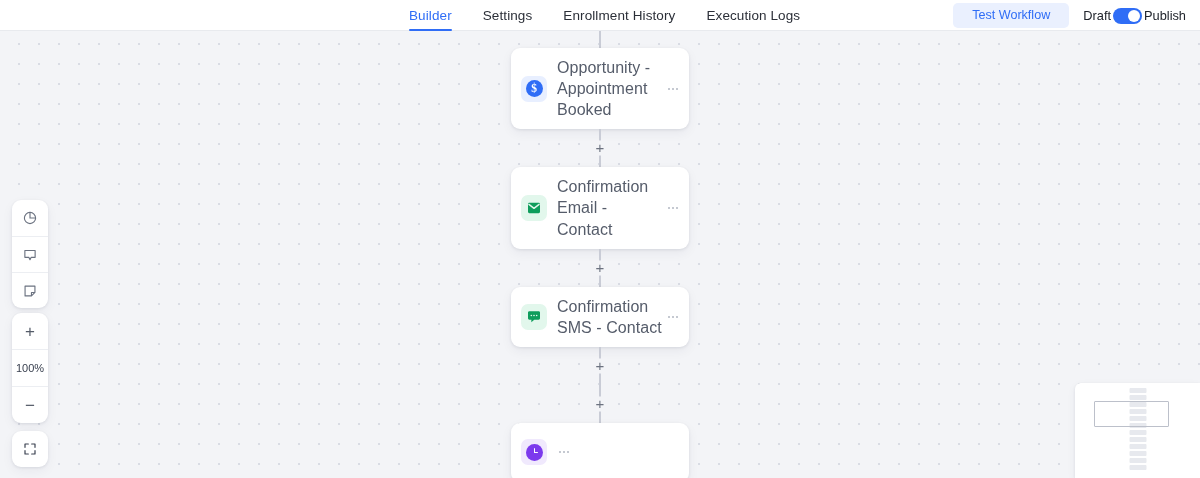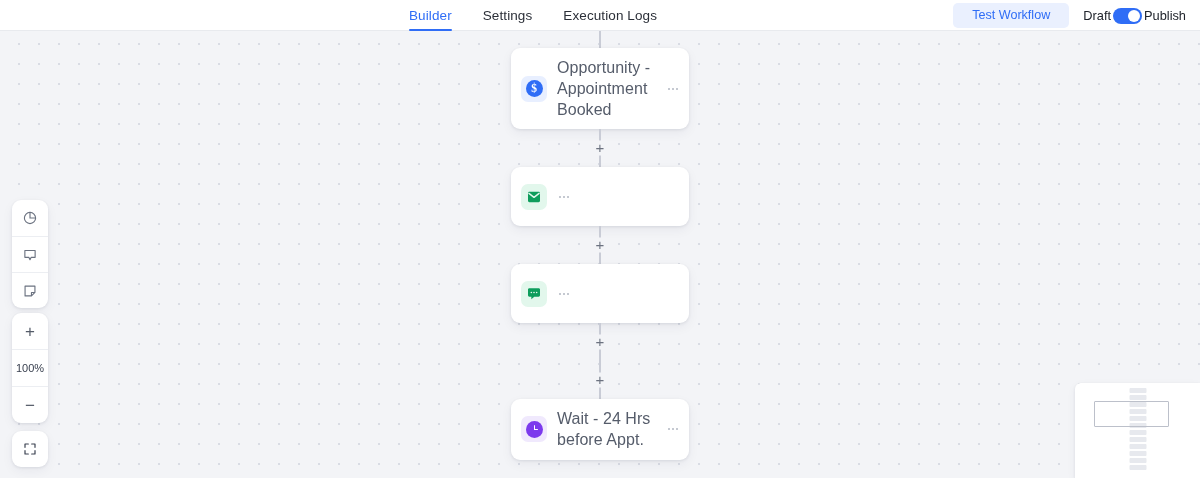--- a/index.html
+++ b/index.html
@@ -370,20 +370,23 @@
   <div class="header">
 
     <div class="tabs">
       <div class="tab active">
         <span>Builder</span>
       </div>
       <div class="tab">
         <span>Settings</span>
       </div>
       <div class="tab">
+        <span>Enrollment History</span>
+      </div>
+      <div class="tab">
         <span>Execution Logs</span>
       </div>
     </div>
 
     <div class="header-right">
       <button class="test-workflow-btn">Test Workflow</button>
       <div class="publish-group">
         <span class="pub-label">Draft</span>
         <div class="toggle">
           <div class="knob"></div>
@@ -417,61 +420,62 @@
         <div class="plus">+</div>
       </div>
 
       <div class="node h62">
         <div class="node-icon ic-green">
           <svg width="16" height="16" viewBox="0 0 24 24" fill="#0e9d5c">
             <path d="M3 6.2c0-1.2.9-2.2 2.1-2.2h13.8C20.1 4 21 5 21 6.2v11.6c0 1.2-.9 2.2-2.1 2.2H5.1C3.9 20 3 19 3 17.8V6.2z"></path>
             <path d="M4.4 6.6 12 12.6l7.6-6" stroke="#e2f7ec" stroke-width="2.1" fill="none" stroke-linecap="round" stroke-linejoin="round"></path>
           </svg>
         </div>
+        <div class="node-label">Confirmation Email - Contact</div>
         <div class="node-menu">
             <i></i>
             <i></i>
             <i></i>
           </div>
       </div>
 
       <div class="conn">
         <div class="plus">+</div>
       </div>
 
       <div class="node h62">
         <div class="node-icon ic-green">
           <svg width="16" height="16" viewBox="0 0 24 24" fill="#0e9d5c">
             <path d="M3 5.4C3 4.3 3.9 3.4 5 3.4h14c1.1 0 2 .9 2 2v8.6c0 1.1-.9 2-2 2h-6.6L8 20v-4H5c-1.1 0-2-.9-2-2V5.4z"></path>
             <circle cx="8" cy="9.7" r="1.2" fill="#e2f7ec"></circle>
             <circle cx="12" cy="9.7" r="1.2" fill="#e2f7ec"></circle>
             <circle cx="16" cy="9.7" r="1.2" fill="#e2f7ec"></circle>
           </svg>
         </div>
+        <div class="node-label">Confirmation SMS - Contact</div>
         <div class="node-menu">
             <i></i>
             <i></i>
             <i></i>
           </div>
       </div>
 
       <div class="conn">
         <div class="plus">+</div>
       </div>
 
 
       <div class="conn">
         <div class="plus">+</div>
       </div>
 
       <div class="node h62">
         <div class="node-icon ic-purp">
           <div class="glyph clock"></div>
         </div>
-        <div class="node-label">Wait - 24 Hrs before Appt.</div>
         <div class="node-menu">
             <i></i>
             <i></i>
             <i></i>
           </div>
       </div>
 
     </div>
 
     <div class="tool-panel tool-top">

